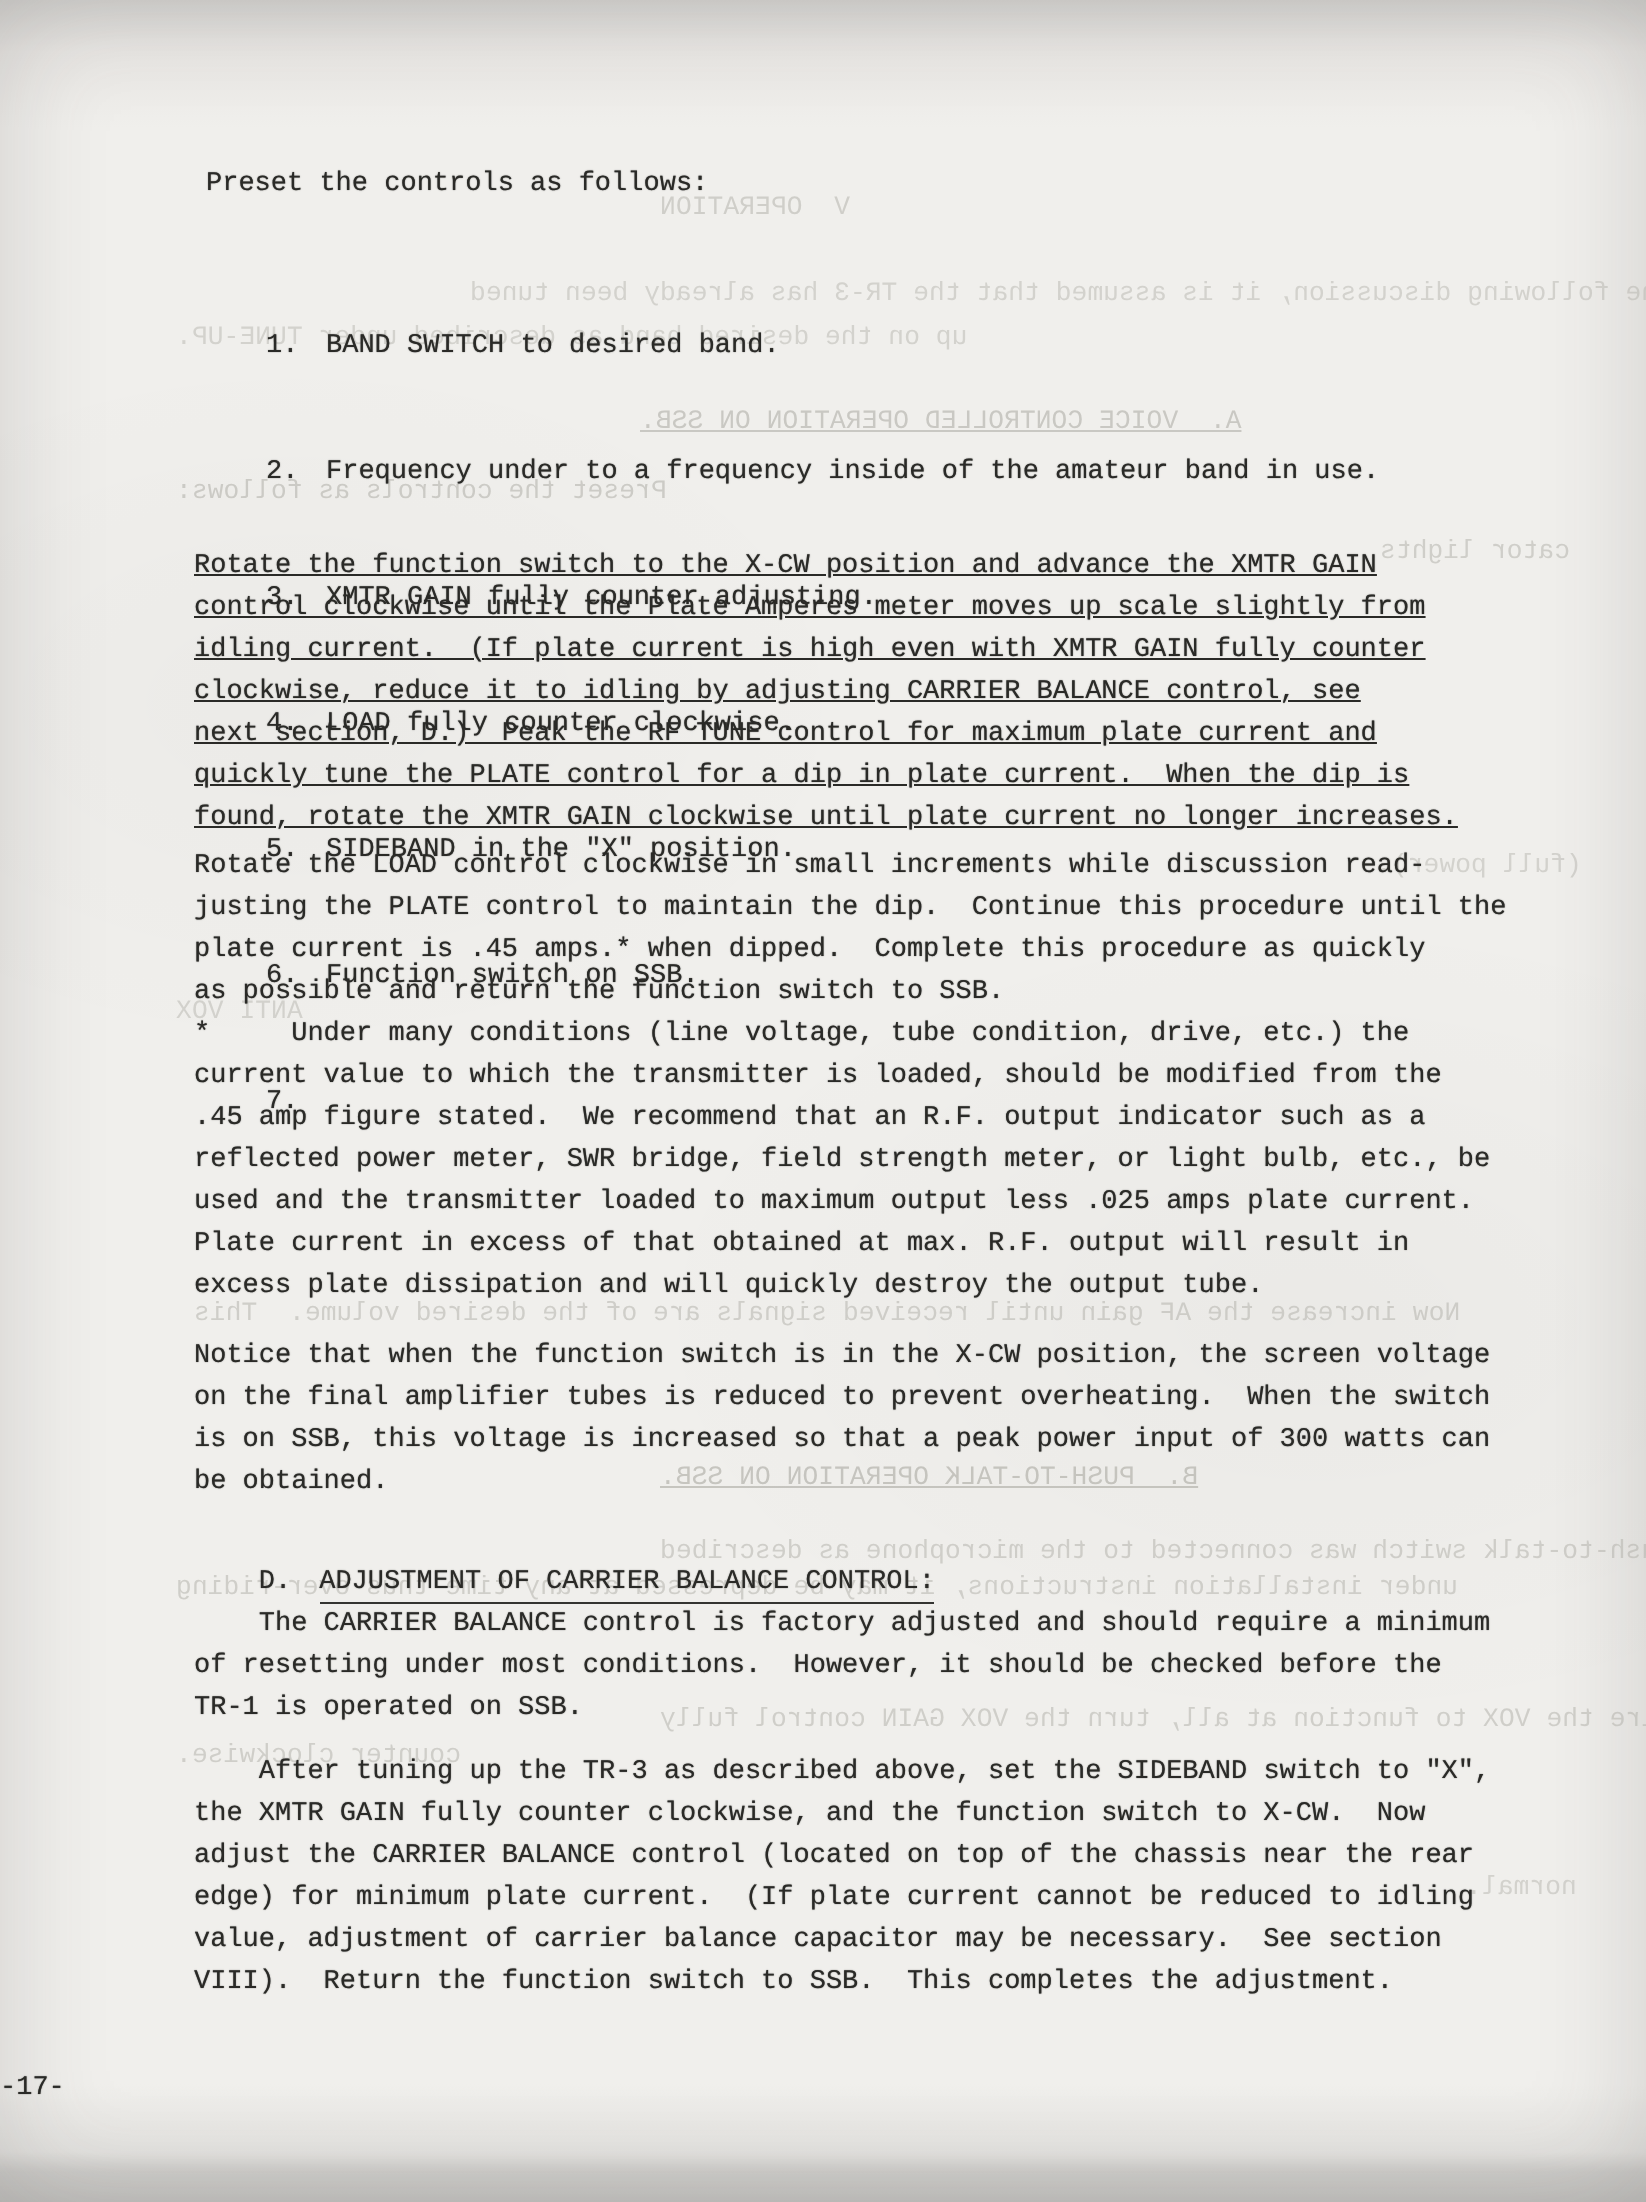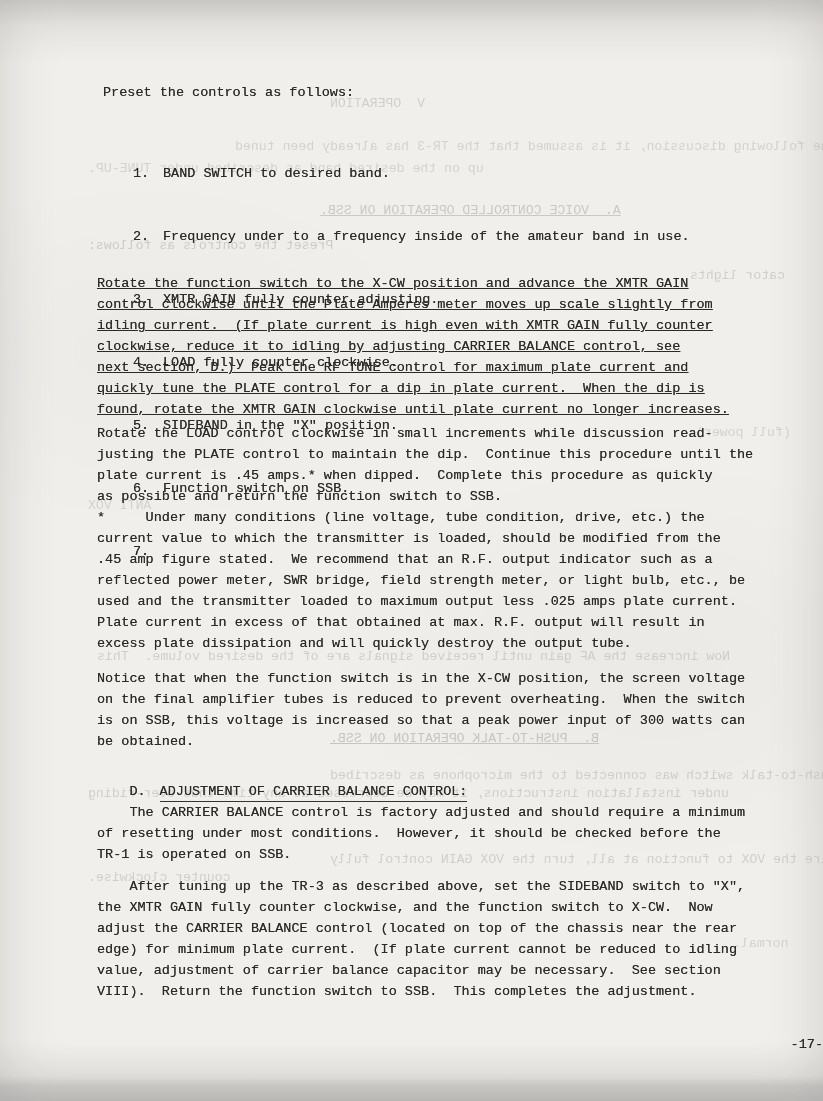--- a/index.html
+++ b/index.html
@@ -28,21 +28,21 @@
   .li .num{display:inline-block;width:30px;}
   .p1{left:97px;top:273px;width:690px;text-decoration:underline;}
   .p2{left:97px;top:423px;width:690px;}
   .p3{left:97px;top:507px;width:690px;}
   .p4{left:97px;top:668px;width:690px;}
   .heading{left:97px;top:760px;}
   .heading .hprefix{margin-right:14px;}
   .heading .hlabel{border-bottom:1.5px solid #34342ف;border-bottom:1.5px solid #343431;padding-bottom:2px;}
   .p5{left:97px;top:802px;width:690px;}
   .p6{left:97px;top:876px;width:690px;}
-  .pagenum{left:0;top:1034px;width:823px;text-align:right;}
+  .pagenum{left:0;top:1034px;width:823px;text-align:left;}
   
   .bleed{
     position:absolute;
     font-size:13.2px;line-height:20px;color:#b0afa8;
     white-space:pre;transform:scaleX(-1);opacity:.55;
     filter:blur(.3px);
   }
   .b0{left:330px;top:94px;opacity:.5;}
   .b1{left:235px;top:137px;opacity:.45;}
   .b2{left:88px;top:159px;opacity:.45;}

